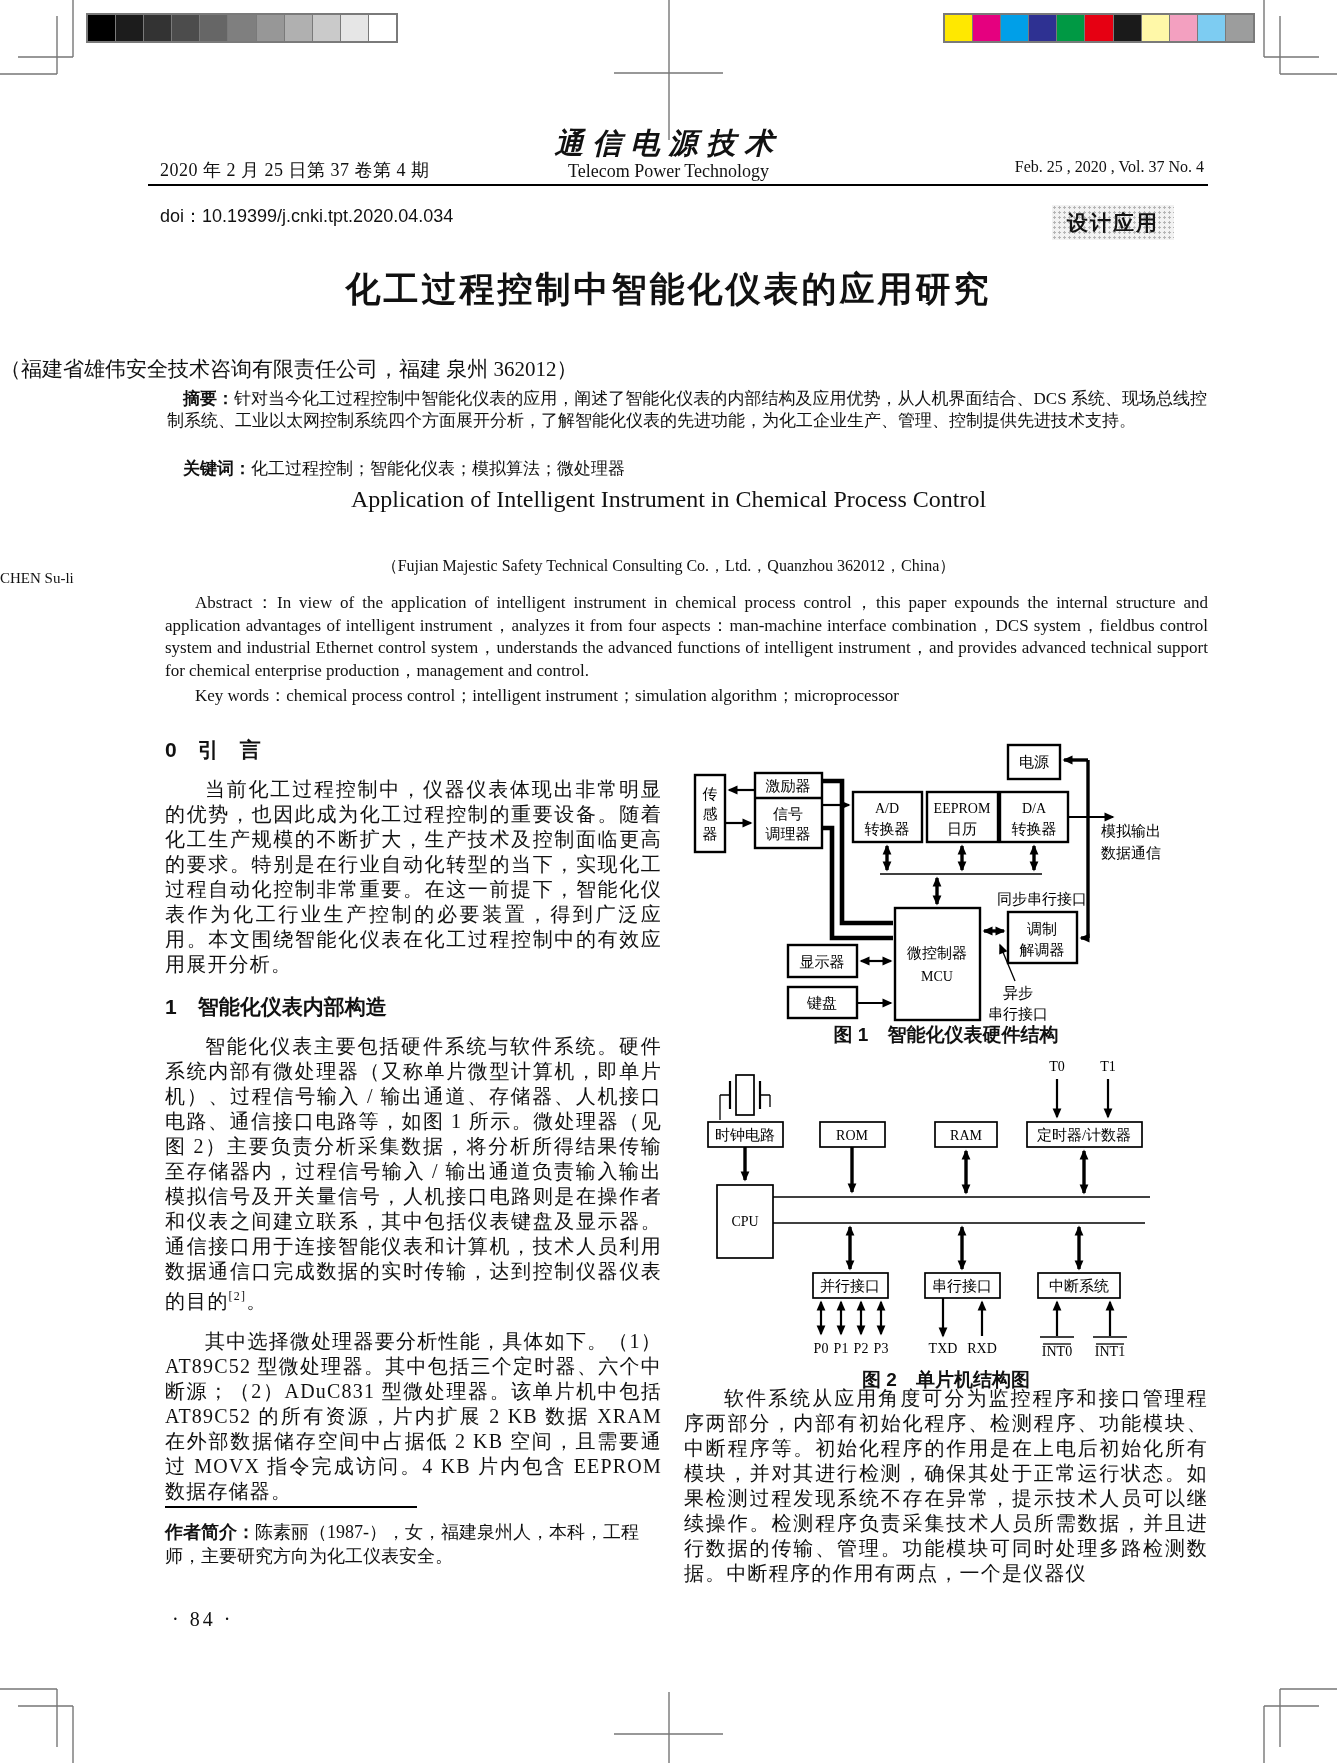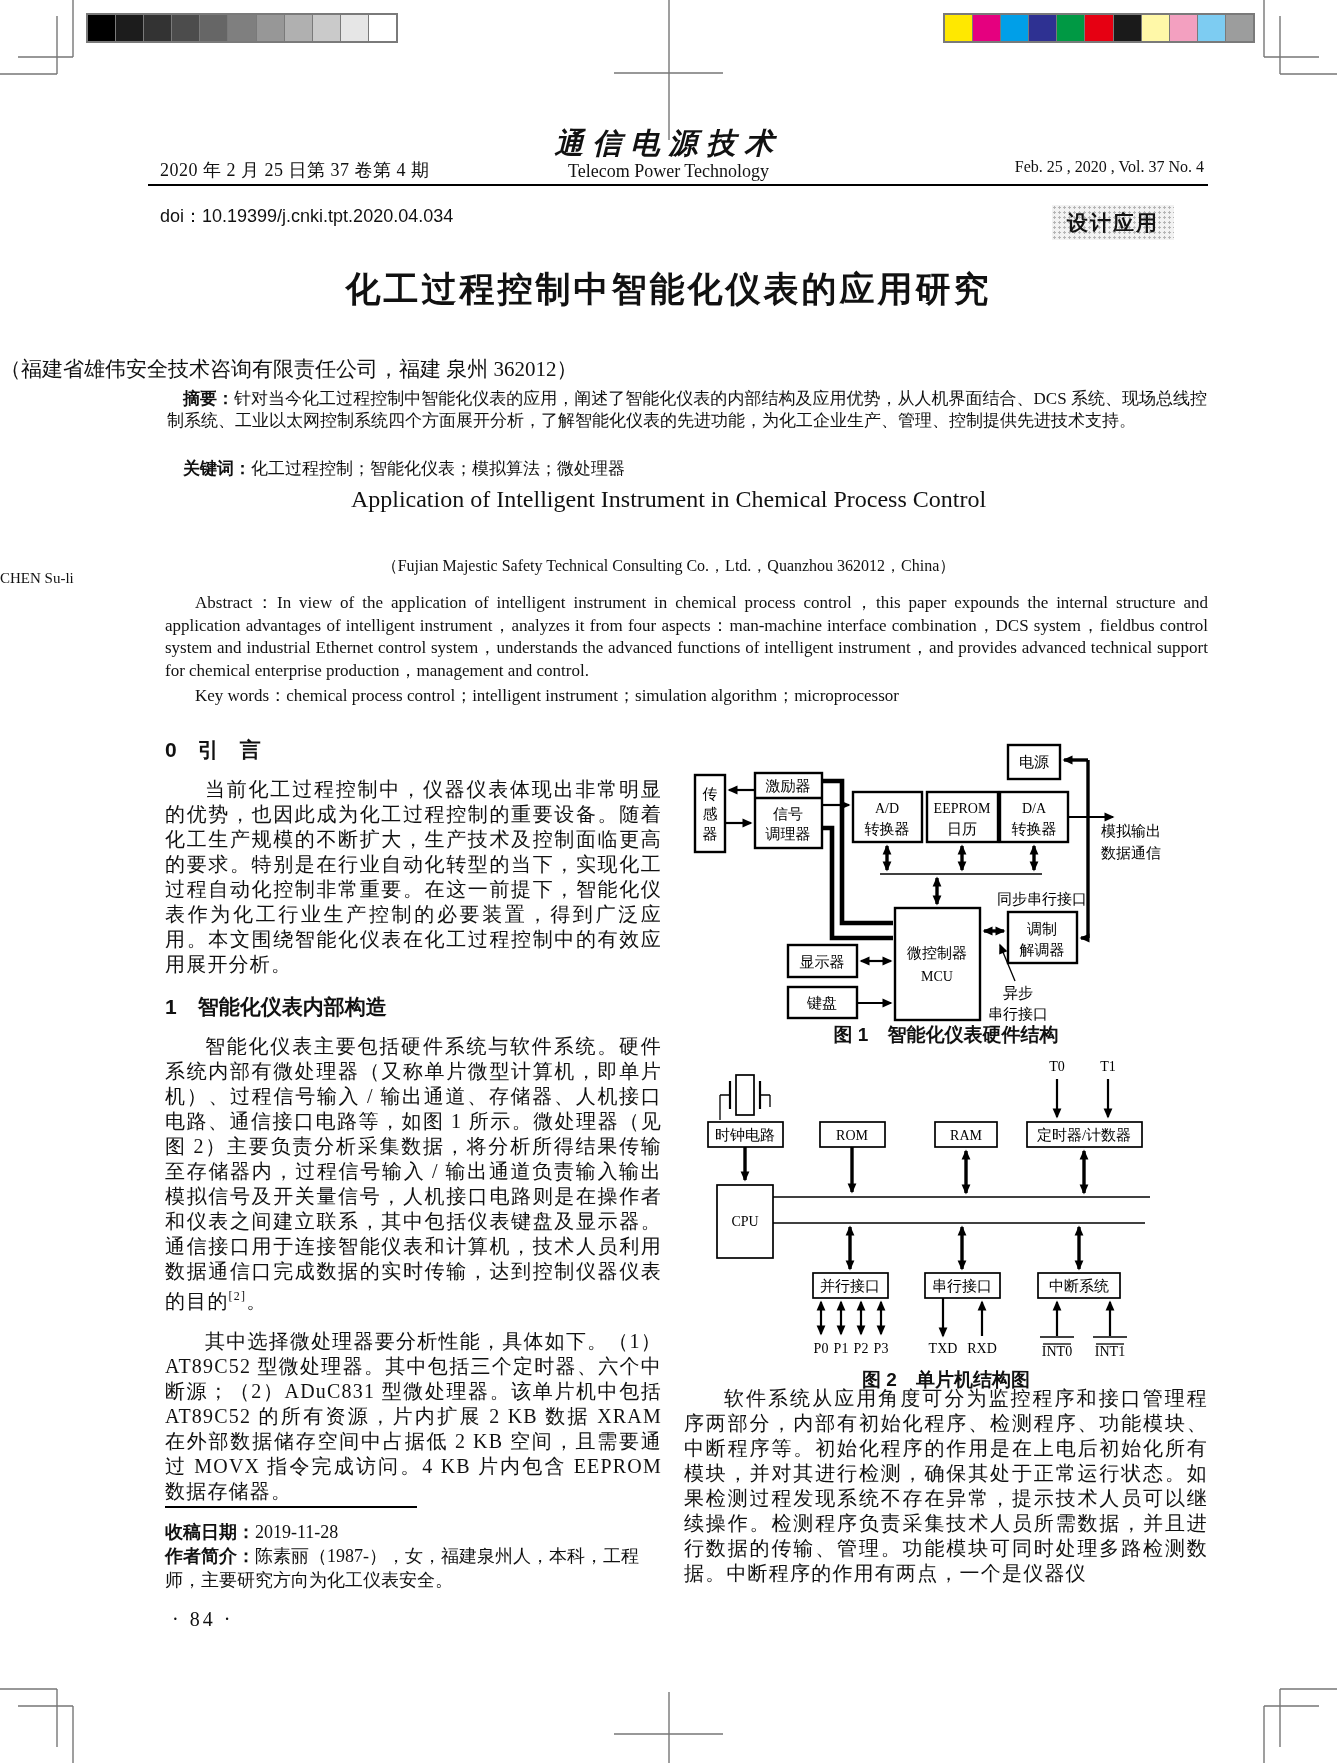--- a/index.html
+++ b/index.html
@@ -271,18 +271,17 @@
     </g>
   </svg>
   <div class="fig-caption" id="fig2-caption">图 2　单片机结构图</div>
 
   <div class="col-right-para">
     <p class="body-cn">软件系统从应用角度可分为监控程序和接口管理程序两部分，内部有初始化程序、检测程序、功能模块、中断程序等。初始化程序的作用是在上电后初始化所有模块，并对其进行检测，确保其处于正常运行状态。如果检测过程发现系统不存在异常，提示技术人员可以继续操作。检测程序负责采集技术人员所需数据，并且进行数据的传输、管理。功能模块可同时处理多路检测数据。中断程序的作用有两点，一个是仪器仪</p>
   </div>
 
   <div class="footnote">
     <div class="fn-rule"></div>
-    <div><span class="blk-label">收稿日期：</span><span>2019-11-28</span></div>
     <div><span class="blk-label">作者简介：</span><span>陈素丽（1987-），女，福建泉州人，本科，工程师，主要研究方向为化工仪表安全。</span></div>
   </div>
 
   <div class="page-num">· 84 ·</div>
 </div>
 
 </body></html>

